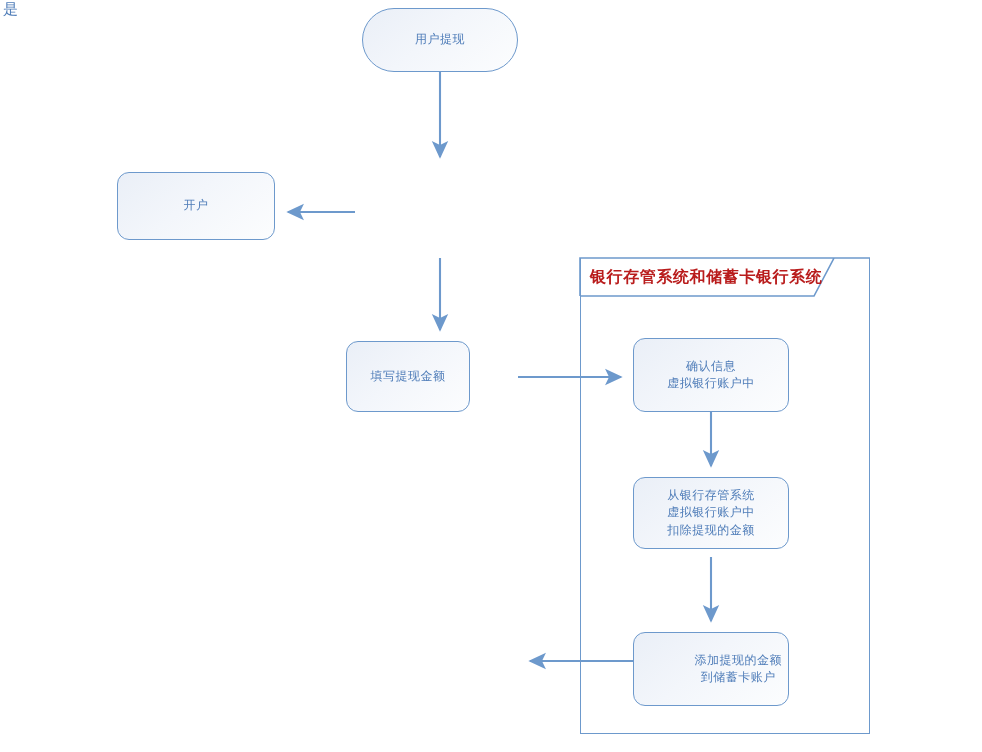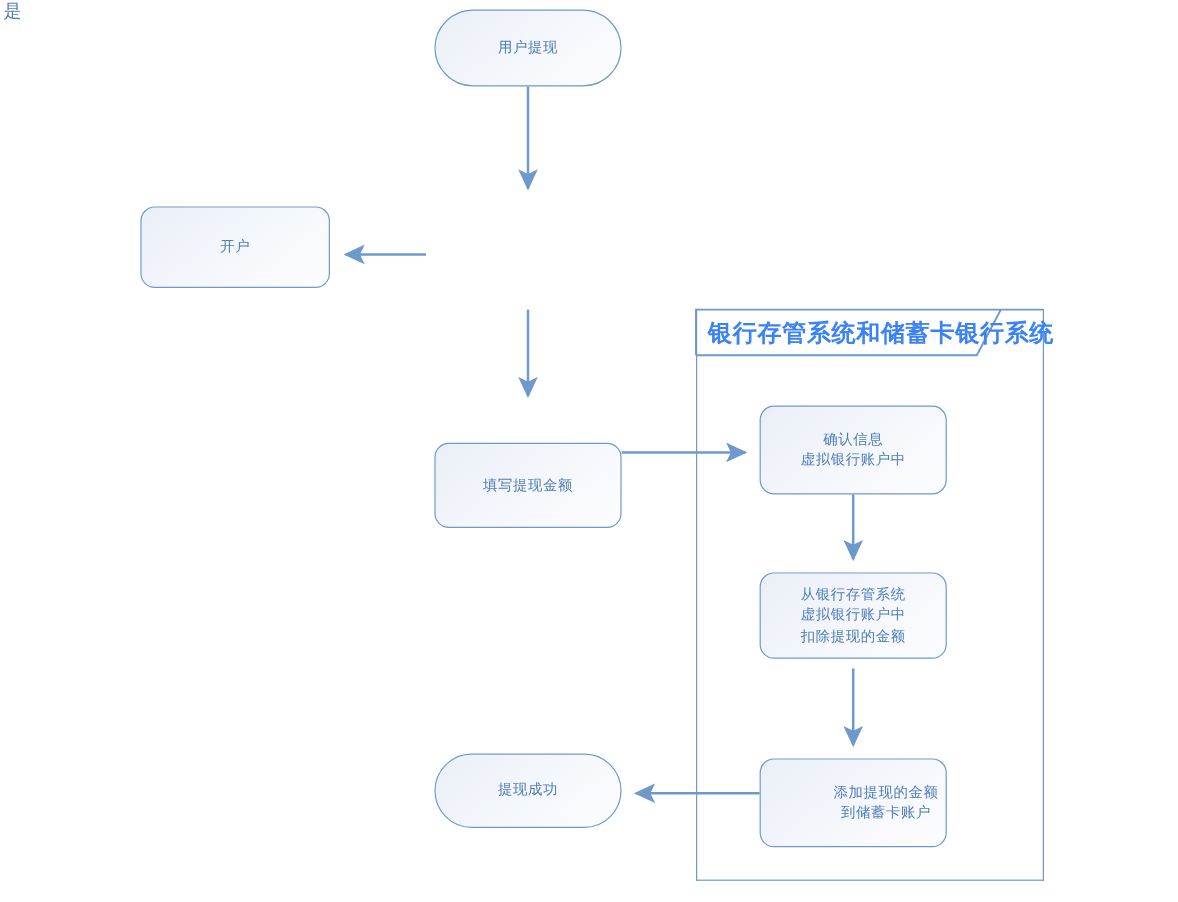--- a/index.html
+++ b/index.html
@@ -84,22 +84,22 @@
     background: transparent;
   }
   .group-tab-svg {
     position: absolute;
     left: 0;
     top: 0;
     pointer-events: none;
   }
   .group-title {
     position: absolute;
-    color: #3b82f6;
-    font-size: 20px;
+    color: #b91c1c;
+    font-size: 16px;
     font-weight: bold;
     letter-spacing: 0.6px;
     white-space: nowrap;
   }
 
   
   .edge-label {
     position: absolute;
     color: #4e7cb8;
     font-size: 15px;
@@ -146,40 +146,37 @@
 
   <div class="node node-terminal" id="node-start" style="left: 362px; top: 8px; width: 156px; height: 64px; border-radius: 32px;">
     <span class="node-label">用户提现</span>
   </div>
 
 
   <div class="node node-process" id="node-open-account" style="left: 117px; top: 172px; width: 158px; height: 68px;">
     <span class="node-label">开户</span>
   </div>
 
-  <div class="node node-process" id="node-fill-amount" style="left: 362px; top: 341px; width: 156px; height: 71px; margin-top: 28px;">
+  <div class="node node-process" id="node-fill-amount" style="left: 346px; top: 341px; width: 124px; height: 71px;">
     <span class="node-label">填写提现金额</span>
   </div>
 
   <div class="node node-process" id="node-confirm-info" style="left: 633px; top: 338px; width: 156px; height: 74px;">
     <span class="node-label">确认信息
 虚拟银行账户中</span>
   </div>
 
   <div class="node node-process" id="node-deduct-amount" style="left: 633px; top: 477px; width: 156px; height: 72px;">
     <span class="node-label">从银行存管系统
 虚拟银行账户中
 扣除提现的金额</span>
   </div>
 
   <div class="node node-process" id="node-add-to-card" style="left: 633px; top: 632px; width: 156px; height: 74px; justify-content: flex-end;">
     <span class="node-label">添加提现的金额
 到储蓄卡账户</span>
   </div>
 
-  <div class="node node-terminal" id="node-end" style="left: 362px; top: 628px; width: 156px; height: 62px; border-radius: 31px;">
-    <span class="node-label">提现成功</span>
-  </div>
 
   <div class="edge-label" id="edge-label-no">否</div>
   <div class="edge-label" id="edge-label-yes">是</div>
 
 </div>
 
 </body></html>

